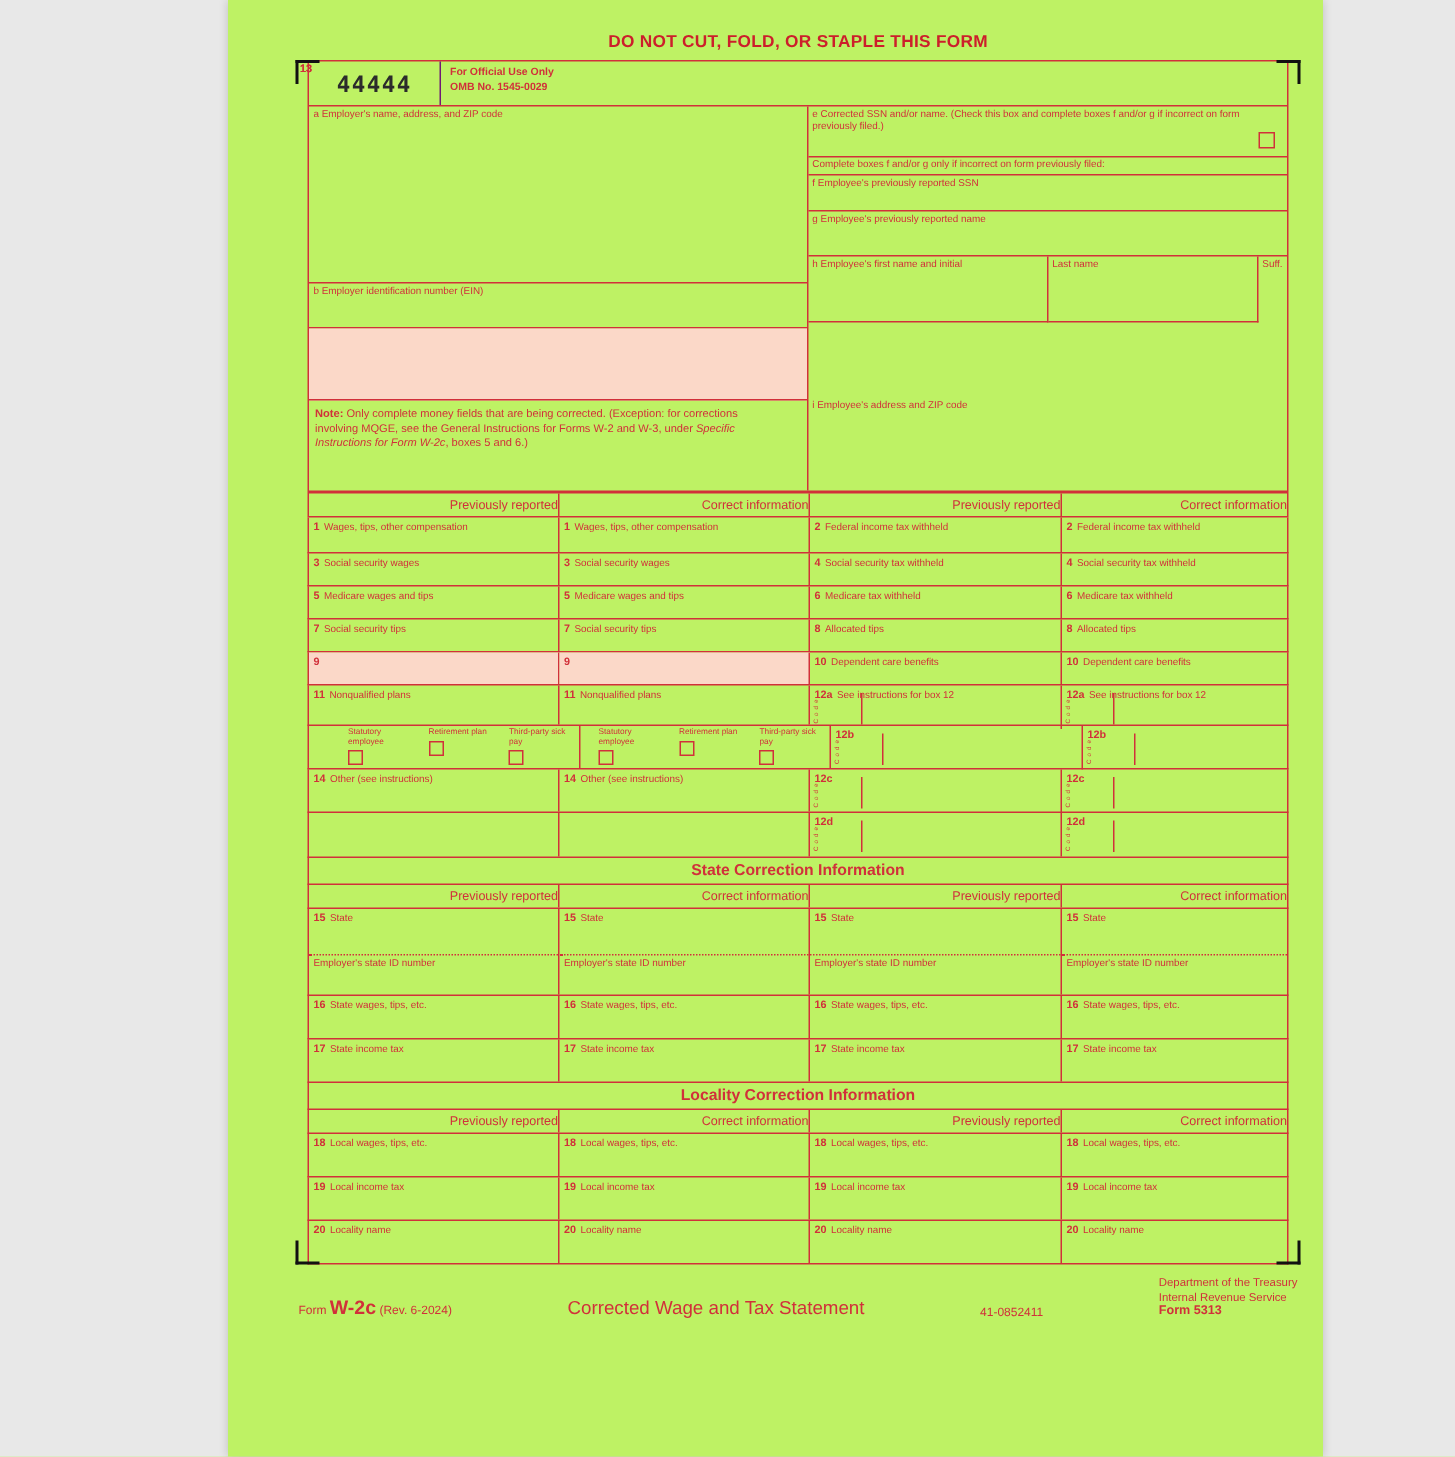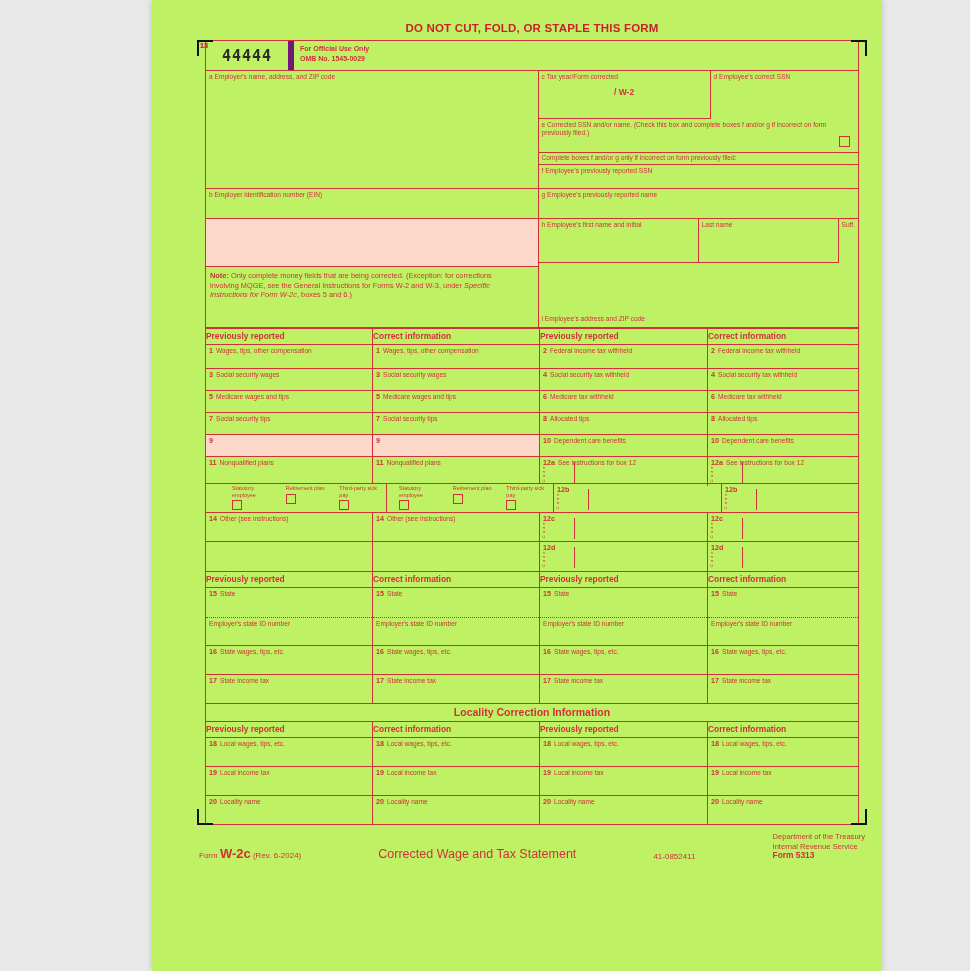--- a/index.html
+++ b/index.html
@@ -15,42 +15,42 @@
   .brk{position:absolute;border:2px solid #111;width:14px;height:14px;}
   .brk.tl{left:0;top:0;border-right:none;border-bottom:none;}
   .brk.tr{right:0;top:0;border-left:none;border-bottom:none;}
   .brk.bl{left:0;bottom:0;border-right:none;border-top:none;}
   .brk.br{right:0;bottom:0;border-left:none;border-top:none;}
   .lbl{font-size:6.6px;line-height:8px;padding:2px 3px;display:block;}
   .num{font-weight:bold;font-size:7.2px;margin-right:3px;}
 
   
   .toprow{display:flex;height:30px;border:1px solid #d1303a;border-bottom:none;box-sizing:border-box;}
-  .ctrlno{width:88px;border-right:6px solid #701a75;display:flex;align-items:center;justify-content:center;box-sizing:border-box;}
+  .ctrlno{width:88px;border-right:1px solid #701a75;display:flex;align-items:center;justify-content:center;box-sizing:border-box;}
   .ctrlno span{font-family:"DejaVu Sans Mono",monospace;font-size:15px;letter-spacing:1px;color:#2b2b2b;font-weight:bold;}
   .official{flex:1;padding:3px 6px;font-size:7px;line-height:9.5px;font-weight:bold;}
 
   .mid{display:flex;border:1px solid #d1303a;box-sizing:border-box;}
   .leftcol{width:340px;border-right:1px solid #d1303a;box-sizing:border-box;}
   .rightcol{flex:1;box-sizing:border-box;}
   .cell{border-bottom:1px solid #d1303a;box-sizing:border-box;position:relative;}
   .cell:last-child{border-bottom:none;}
   .row{display:flex;}
   .row>.cell{border-right:1px solid #d1303a;}
   .row>.cell:last-child{border-right:none;}
 
   .shade{background:#fbd8c8;}
   .w2line{font-size:8.5px;font-weight:bold;text-align:center;padding-top:4px;}
   .chkbox{width:9px;height:9px;border:1px solid #d1303a;display:inline-block;position:absolute;}
 
   .note{font-size:7.4px;line-height:9.6px;padding:4px 15px 3px 4px;}
   .note b{font-weight:bold;}
   .note i{font-style:italic;}
 
-  .colhdr{font-size:8.4px;font-weight:bold;text-align:left;padding:2px 0 3px;}
+  .colhdr{font-size:8.4px;font-weight:normal;text-align:right;padding:2px 0 3px;}
   .secthdr{font-size:10.5px;font-weight:bold;text-align:center;padding:2px 0 3px;}
 
   .q{display:flex;}
   .q>div{box-sizing:border-box;border-right:1px solid #d1303a;}
   .q>div:last-child{border-right:none;}
   .c1{width:167px;} .c2{width:167px;} .c3{width:168px;} .c4{flex:1;}
 
   .band{border-left:1px solid #d1303a;border-right:1px solid #d1303a;border-bottom:1px solid #d1303a;box-sizing:border-box;}
   .bandtop{border-top:1px solid #d1303a;}
 
@@ -109,29 +109,20 @@
         </div>
         <div class="cell shade" style="height:48px;"></div>
         <div class="cell" style="height:60px;border-bottom:none;">
           <div class="note">
             <b>Note:</b><span> Only complete money fields that are being corrected. (Exception: for corrections involving MQGE, see the General Instructions for Forms W-2 and W-3, under </span><i>Specific Instructions for Form W-2c</i><span>, boxes 5 and 6.)</span>
           </div>
         </div>
       </div>
 
       <div class="rightcol">
-        <div class="row">
-          <div class="cell" style="width:172px;height:48px;">
-            <span class="lbl">c  Tax year/Form corrected</span>
-            <div class="w2line">/  W-2</div>
-          </div>
-          <div class="cell" style="flex:1;height:48px;">
-            <span class="lbl">d  Employee's correct SSN</span>
-          </div>
-        </div>
         <div class="cell" style="height:34px;">
           <span class="lbl" style="padding-right:22px;">e  Corrected SSN and/or name. (Check this box and complete boxes f and/or g if incorrect on form previously filed.)</span>
           <span class="chkbox" style="right:8px;bottom:5px;"></span>
         </div>
         <div class="cell" style="height:12px;">
           <span class="lbl" style="padding-top:1px;">Complete boxes f and/or g only if incorrect on form previously filed:</span>
         </div>
         <div class="cell" style="height:24px;">
           <span class="lbl">f  Employee's previously reported SSN</span>
         </div>
@@ -311,20 +302,21 @@
         </div>
         <div class="c4 box12">
           <span class="lbl"><span class="num">12d</span></span>
           <span class="vert">C o d e</span>
           <span class="divline"></span>
         </div>
       </div>
     </div>
 
     <div style="margin:0 8px;">
+      <div class="band secthdr">State Correction Information</div>
       <div class="q band">
         <div class="c1 colhdr">Previously reported</div>
         <div class="c2 colhdr">Correct information</div>
         <div class="c3 colhdr">Previously reported</div>
         <div class="c4 colhdr">Correct information</div>
       </div>
       <div class="q band" style="height:58px;">
         <div class="c1">
           <span class="lbl"><span class="num">15</span><span>State</span></span>
           <div style="border-top:1px dotted #d1303a;margin-top:17px;"></div>

